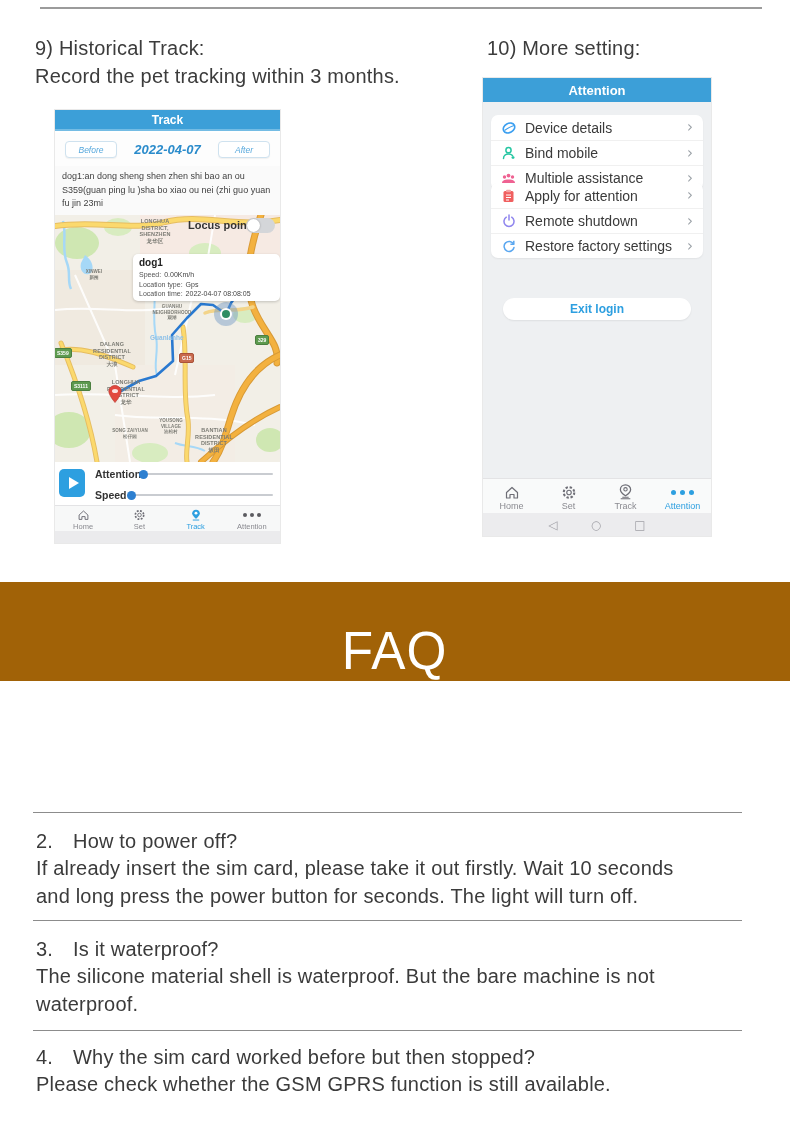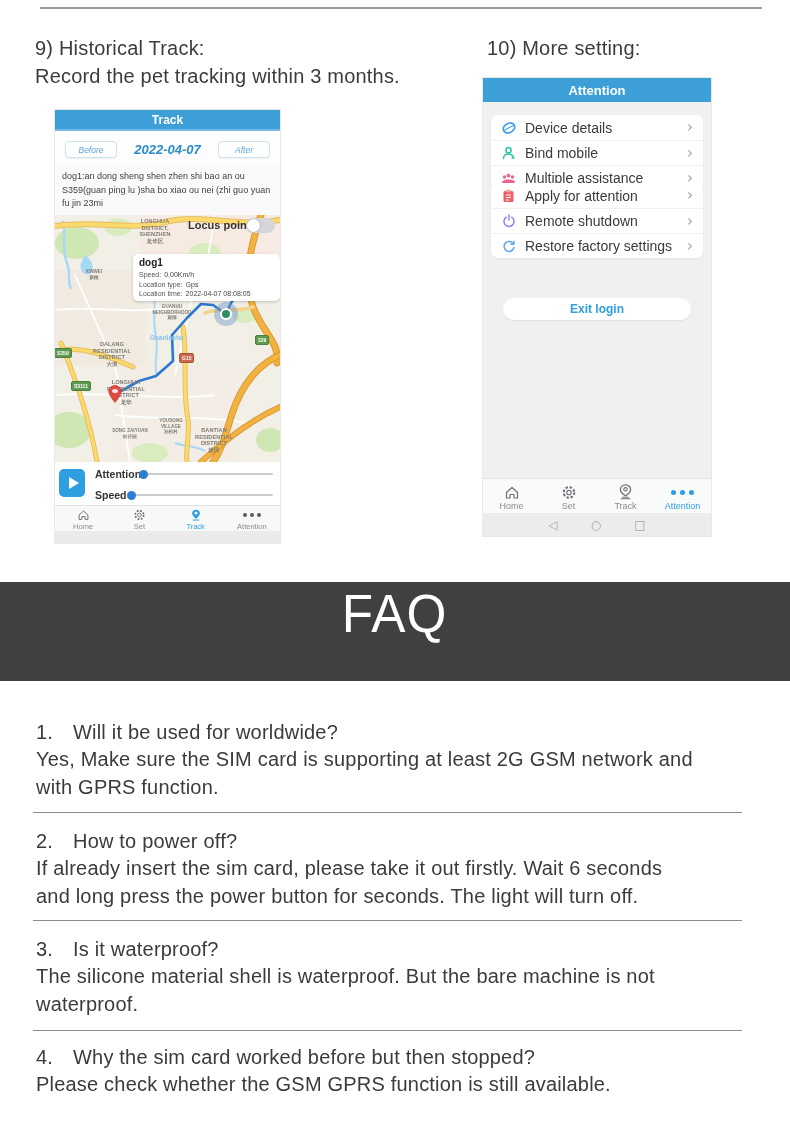--- a/index.html
+++ b/index.html
@@ -69,21 +69,21 @@
   .card { position:absolute; left:8px; width:212px; background:#fff; border-radius:7px; box-shadow:0 1px 2px rgba(0,0,0,.06); }
   .menurow { height:25px; display:flex; align-items:center; padding:0 10px; position:relative; }
   .menurow + .menurow { border-top:1px solid #f0f0f0; }
   .menurow .mlabel { font-size:14px; color:#3a3a3a; margin-left:9px; }
   .menurow .chev { position:absolute; right:10px; color:#9aa0a6; font-size:15px; line-height:15px; font-family:"DejaVu Sans", sans-serif; }
   .micon { width:15px; height:15px; display:flex; align-items:center; justify-content:center; }
   .exitbtn { position:absolute; left:20px; top:220px; width:188px; height:22px; background:#fff; border-radius:12px; color:#2d9fe0; font-size:12px; font-weight:bold; display:flex; align-items:center; justify-content:center; box-shadow:0 1px 2px rgba(0,0,0,.07); }
   .androidbar { position:absolute; left:0; top:435px; width:228px; height:23px; background:#ececee; display:flex; align-items:center; justify-content:center; gap:33px; color:#a2a2a8; font-size:12px; font-family:"DejaVu Sans", sans-serif; }
 
   
-  .faq-banner { position:absolute; left:0; top:582px; width:790px; height:99px; background:#404040; display:flex; align-items:flex-start; justify-content:center; }
+  .faq-banner { position:absolute; left:0; top:582px; width:790px; height:99px; background:#a16207; display:flex; align-items:flex-end; justify-content:center; }
   .faq-banner .t { color:#fff; font-size:54px; font-weight:500; letter-spacing:1px; transform:scaleX(.95); }
   .faq-item { position:absolute; left:36px; width:716px; color:#3b3b3b; }
   .faq-q { font-size:20px; line-height:27px; letter-spacing:.2px; }
   .faq-q .qn { display:inline-block; width:37px; }
   .faq-a { font-size:20px; line-height:27.5px; letter-spacing:.2px; }
   .faq-rule { position:absolute; left:33px; width:709px; height:1px; background:#8c8c8c; }
 
   svg { display:block; }
 </style>
 </head>
@@ -393,30 +393,25 @@
       <span>◁</span>
       <span>○</span>
       <span>□</span>
     </div>
   </div>
 
   <div class="faq-banner">
     <span class="t">FAQ</span>
   </div>
 
-  <div class="faq-item" style="top:719px;">
-    <div class="faq-q"><span class="qn">1.</span><span>Will it be used for worldwide?</span></div>
-    <div class="faq-a preline">Yes, Make sure the SIM card is supporting at least 2G GSM network and
-with GPRS function.</div>
-  </div>
   <div class="faq-rule" style="top:812px;"></div>
 
   <div class="faq-item" style="top:828px;">
     <div class="faq-q"><span class="qn">2.</span><span>How to power off?</span></div>
-    <div class="faq-a preline">If already insert the sim card, please take it out firstly. Wait 6 seconds
+    <div class="faq-a preline">If already insert the sim card, please take it out firstly. Wait 10 seconds
 and long press the power button for seconds. The light will turn off.</div>
   </div>
   <div class="faq-rule" style="top:920px;"></div>
 
   <div class="faq-item" style="top:936px;">
     <div class="faq-q"><span class="qn">3.</span><span>Is it waterproof?</span></div>
     <div class="faq-a preline">The silicone material shell is waterproof. But the bare machine is not
 waterproof.</div>
   </div>
   <div class="faq-rule" style="top:1030px;"></div>

